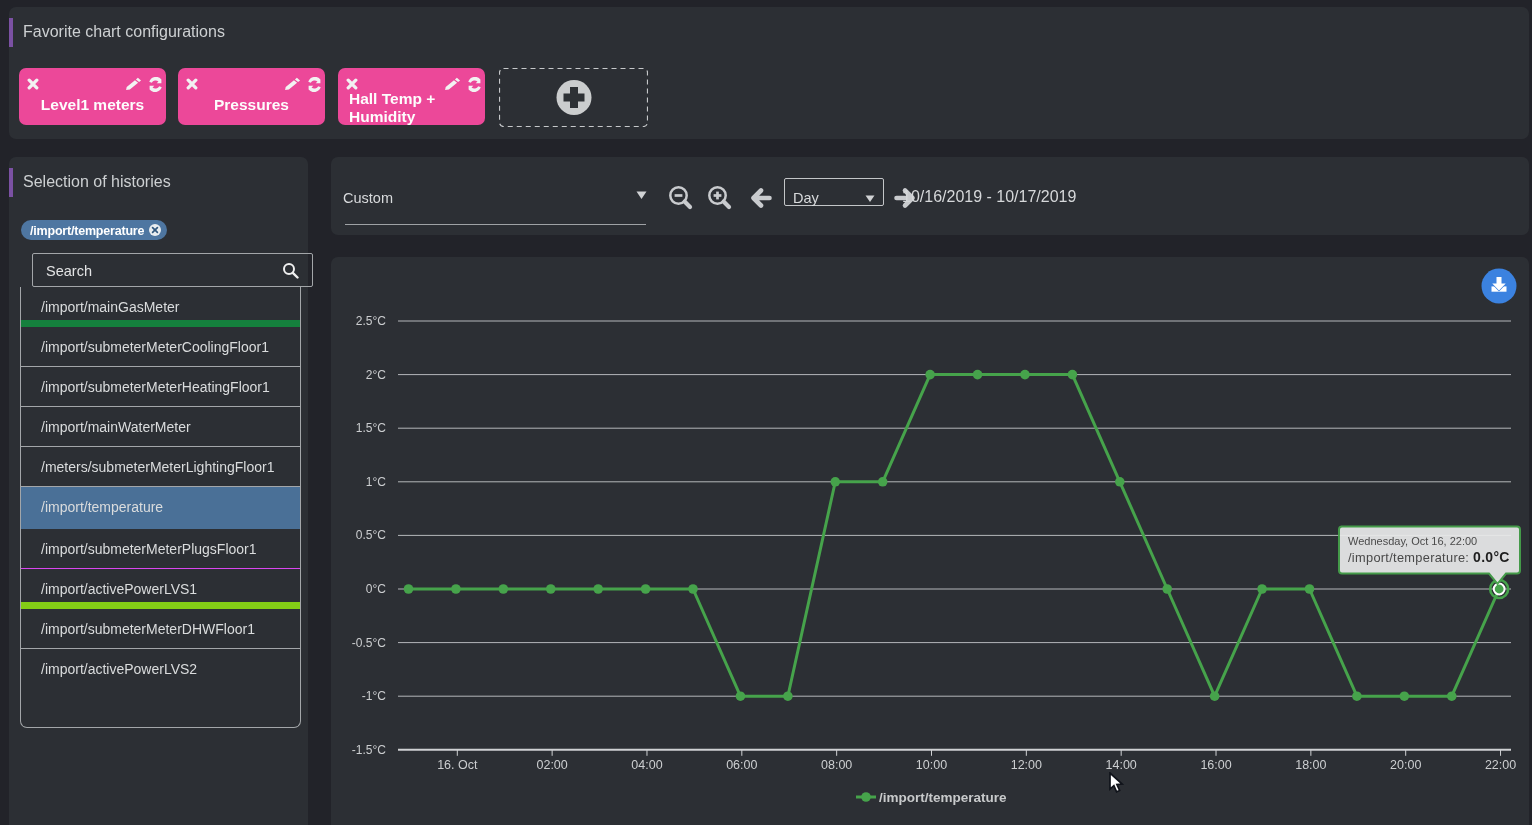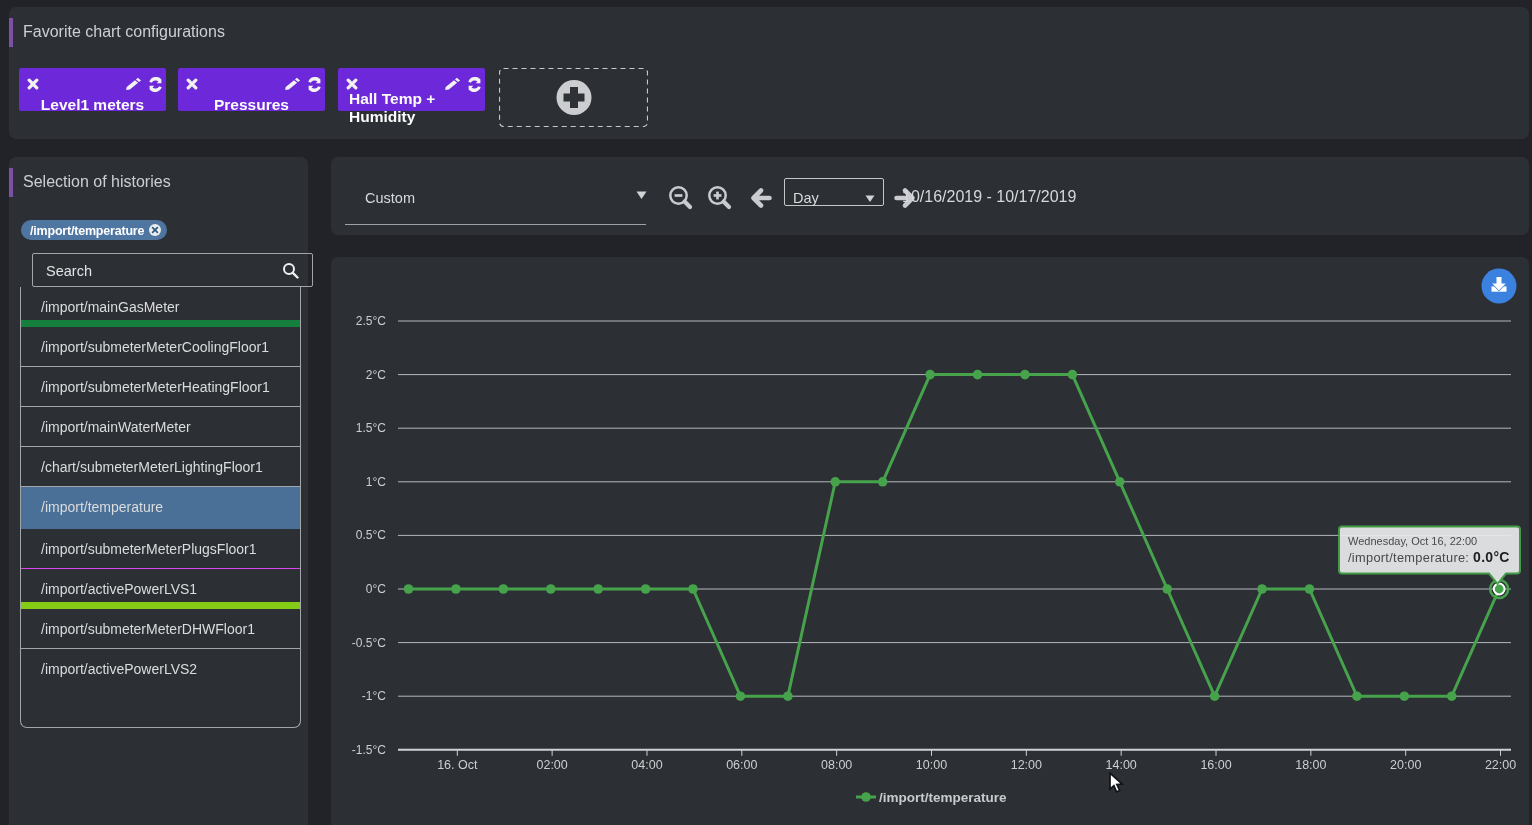--- a/index.html
+++ b/index.html
@@ -1,19 +1,19 @@
 <!DOCTYPE html>
 <html><head><meta charset="utf-8"><style>
 *{margin:0;padding:0;box-sizing:border-box}
 html,body{width:1532px;height:825px;overflow:hidden;background:#222329;
  font-family:"Liberation Sans",sans-serif;}
 .panel{position:absolute;background:#2c2f34;border-radius:7px;}
 .hbar{position:absolute;left:0;width:4px;background:#7b51a3;}
 .htxt{position:absolute;color:#cdd0d2;font-size:16px;}
-.card{position:absolute;width:147px;height:43px;background:#6d28d9;border-radius:2px;top:68px;}
+.card{position:absolute;width:147px;height:57px;background:#ec4899;border-radius:7px;top:68px;}
 .card .ttl{position:absolute;left:0;right:0;top:28px;text-align:center;color:#fdfdfd;font-weight:bold;font-size:15.5px;}
 .cic{position:absolute;top:9px;}
 .ltxt{color:#dadcdd;font-size:14px;}
 svg{display:block}
 </style></head>
 <body>
 <div class="panel" style="left:9px;top:7px;width:1520px;height:132px"></div>
 <div class="hbar" style="left:9px;top:18px;height:29px"></div>
 <div class="htxt" style="left:23px;top:23px">Favorite chart configurations</div>
 <div class="card" style="left:19px">
@@ -75,29 +75,29 @@
     <svg style="position:absolute;right:13px;top:8px" width="17" height="17" viewBox="0 0 17 17">
       <circle cx="7" cy="7" r="5" fill="none" stroke="#f0f0f0" stroke-width="2"></circle>
       <line x1="10.8" y1="10.8" x2="15.5" y2="15.5" stroke="#f0f0f0" stroke-width="2.4" stroke-linecap="round"></line>
     </svg>
   </div>
 <div style="position:absolute;left:20px;top:287px;width:281px;height:441px;border:1px solid #a3a6a9;border-top:none;border-radius:0 0 7px 7px;overflow:hidden;">
     <div class="ltxt" style="height:40px;line-height:40px;padding-left:20px;border-bottom:7px solid #15803d;height:40px;">/import/mainGasMeter</div>
     <div class="ltxt" style="height:40px;line-height:40px;padding-left:20px;border-bottom:1px solid #a3a6a9;height:40px;">/import/submeterMeterCoolingFloor1</div>
     <div class="ltxt" style="height:40px;line-height:40px;padding-left:20px;border-bottom:1px solid #a3a6a9;height:40px;">/import/submeterMeterHeatingFloor1</div>
     <div class="ltxt" style="height:40px;line-height:40px;padding-left:20px;border-bottom:1px solid #a3a6a9;height:40px;">/import/mainWaterMeter</div>
-    <div class="ltxt" style="height:40px;line-height:40px;padding-left:20px;border-bottom:1px solid #a3a6a9;height:40px;">/chart/submeterMeterLightingFloor1</div>
+    <div class="ltxt" style="height:40px;line-height:40px;padding-left:20px;border-bottom:1px solid #a3a6a9;height:40px;">/meters/submeterMeterLightingFloor1</div>
     <div class="ltxt" style="height:42px;line-height:41px;padding-left:20px;background:#4a7097;">/import/temperature</div>
     <div class="ltxt" style="height:40px;line-height:40px;padding-left:20px;border-bottom:1px solid #d946ef;height:40px;">/import/submeterMeterPlugsFloor1</div>
     <div class="ltxt" style="height:40px;line-height:40px;padding-left:20px;border-bottom:7px solid #84cc16;height:40px;">/import/activePowerLVS1</div>
     <div class="ltxt" style="height:40px;line-height:40px;padding-left:20px;border-bottom:1px solid #a3a6a9;height:40px;">/import/submeterMeterDHWFloor1</div>
     <div class="ltxt" style="height:40px;line-height:40px;padding-left:20px;">/import/activePowerLVS2</div>
   </div>
 <div class="panel" style="left:331px;top:157px;width:1198px;height:78px"></div>
-<span style="position:absolute;left:365px;top:190px;color:#d8dadc;font-size:14.5px;">Custom</span>
+<span style="position:absolute;left:343px;top:190px;color:#d8dadc;font-size:14.5px;">Custom</span>
 <svg style="position:absolute;left:636px;top:191px" width="11" height="9" viewBox="0 0 11 9">
     <path d="M0.5 0.5 h10 L5.5 8 Z" fill="#d0d2d4"></path>
   </svg>
 <div style="position:absolute;left:345px;top:224px;width:301px;height:1px;background:#9fa2a5;"></div>
 <svg style="position:absolute;left:668px;top:185px" width="26" height="26" viewBox="0 0 26 26">
     <circle cx="10.5" cy="10.5" r="8.2" fill="none" stroke="#c9cbce" stroke-width="2.5"></circle>
     <line x1="6.6" y1="10.5" x2="14.4" y2="10.5" stroke="#c9cbce" stroke-width="2.7"></line>
     <line x1="16.6" y1="16.6" x2="22" y2="22" stroke="#c9cbce" stroke-width="4.2" stroke-linecap="round"></line>
   </svg>
 <svg style="position:absolute;left:707px;top:185px" width="26" height="26" viewBox="0 0 26 26">

